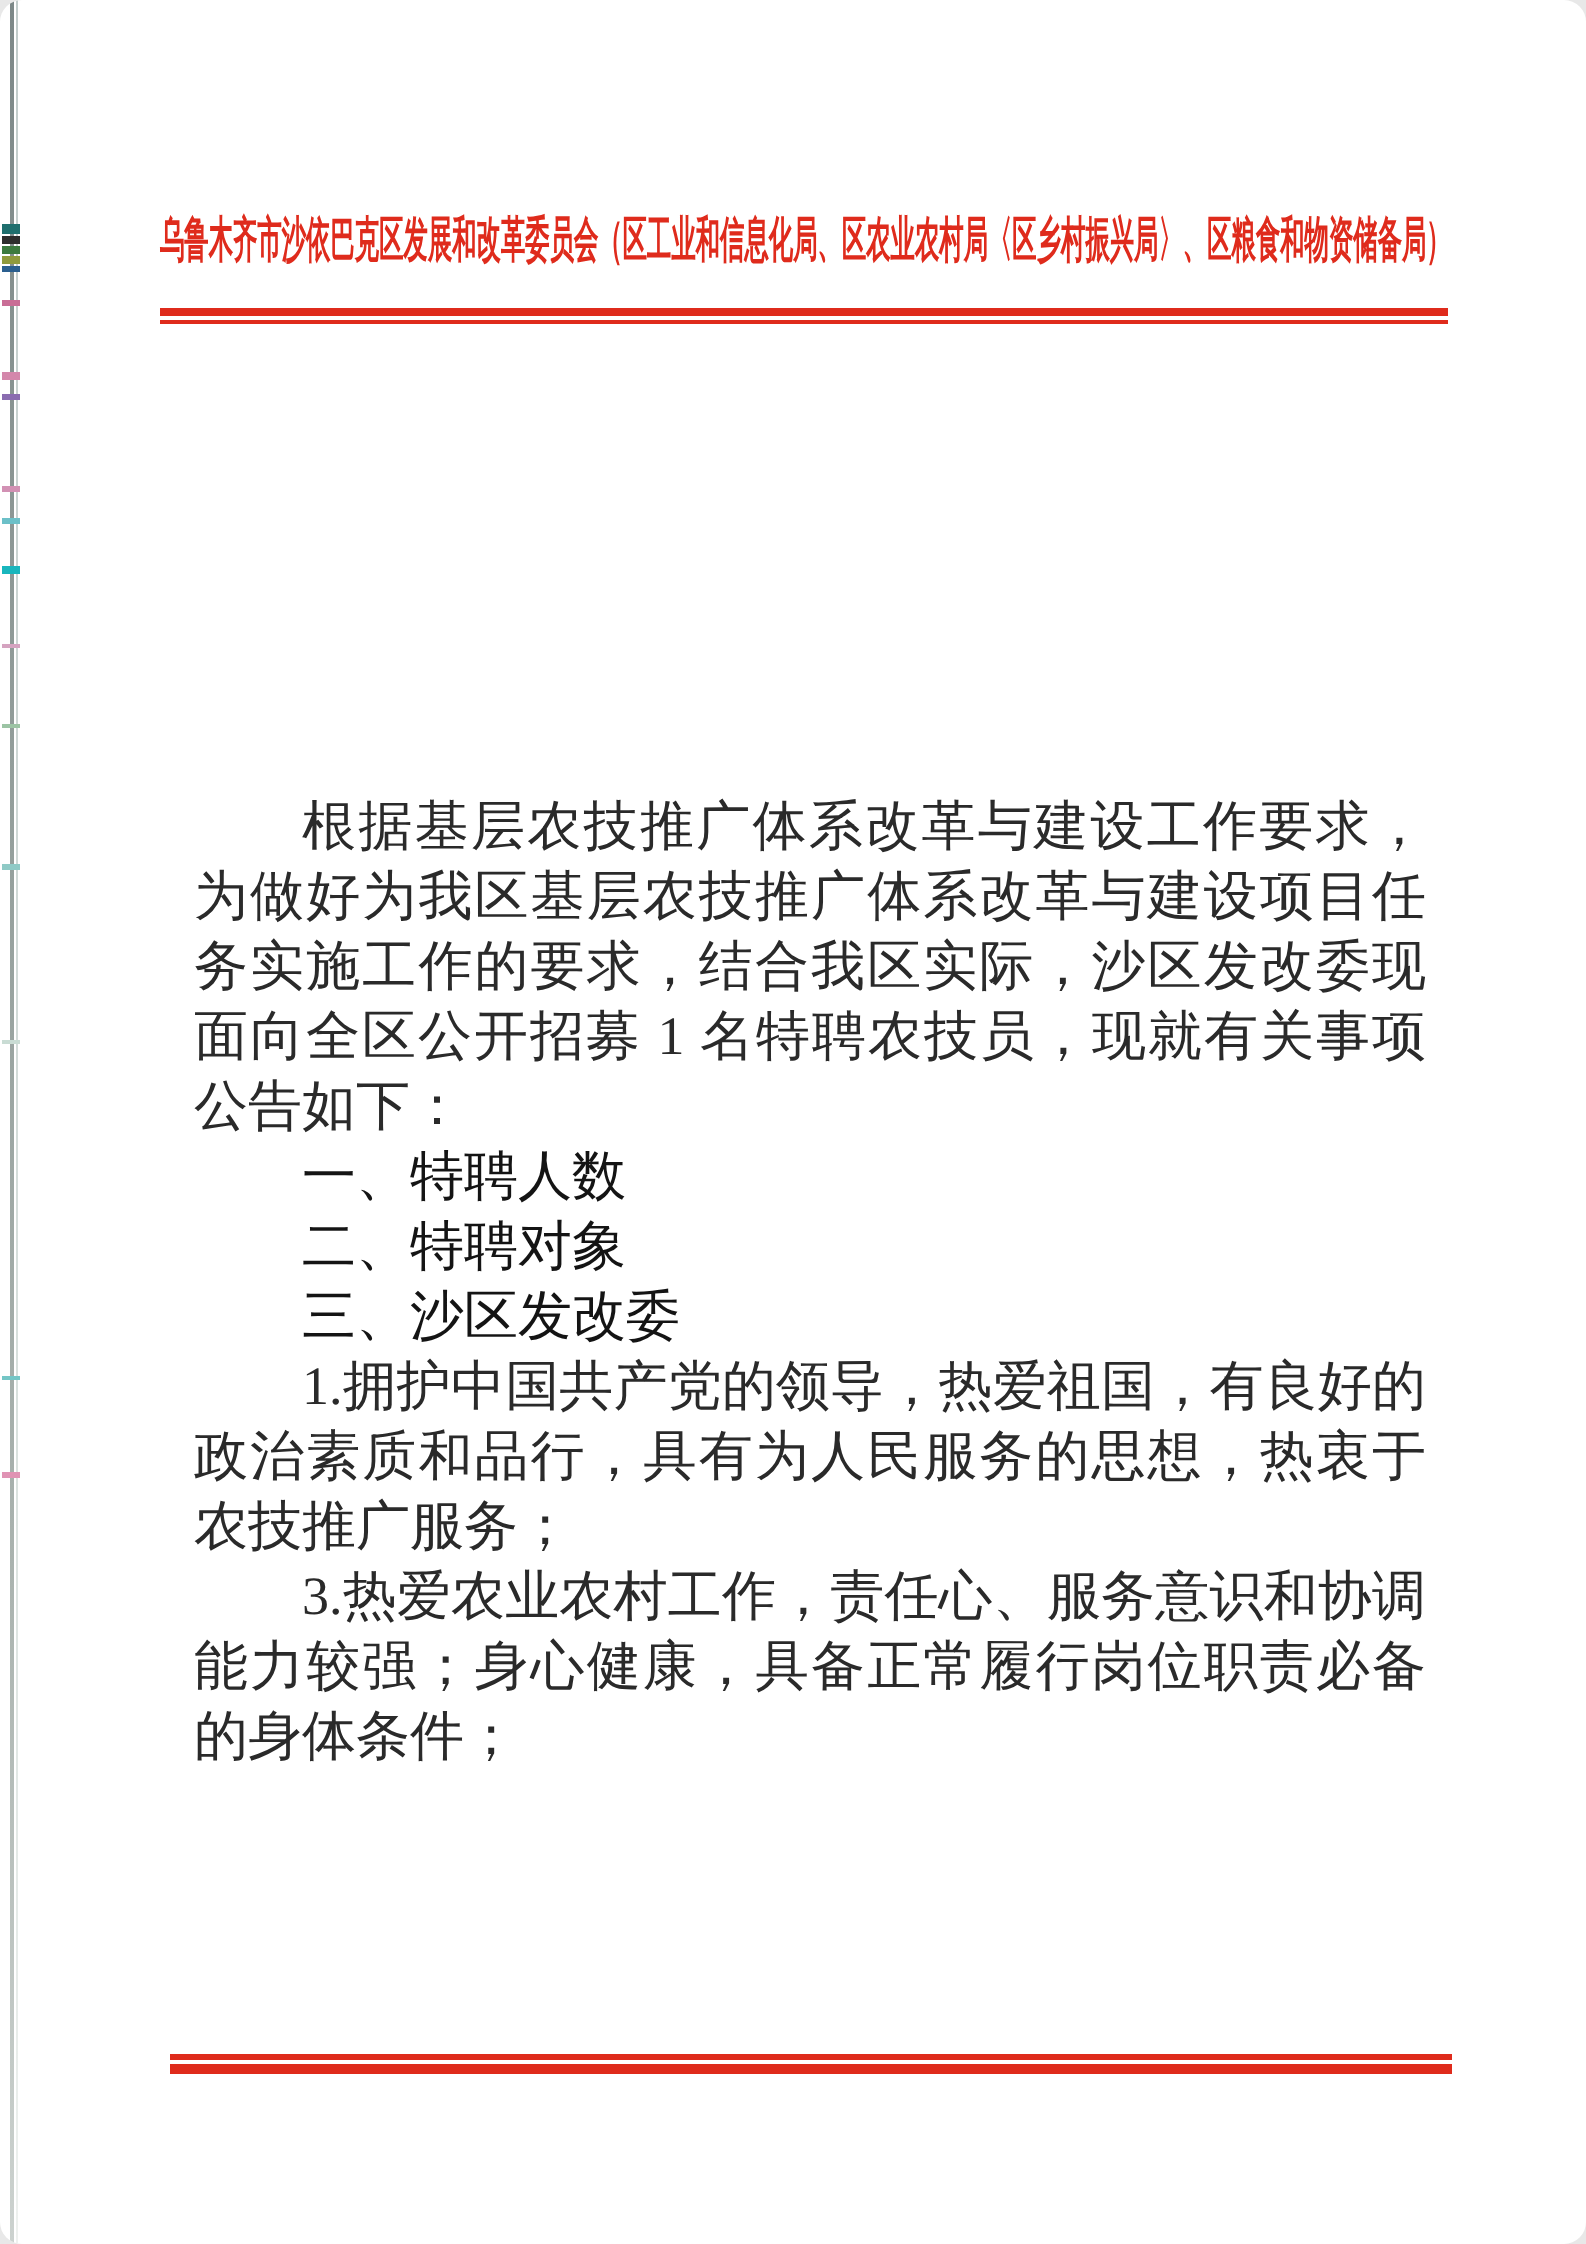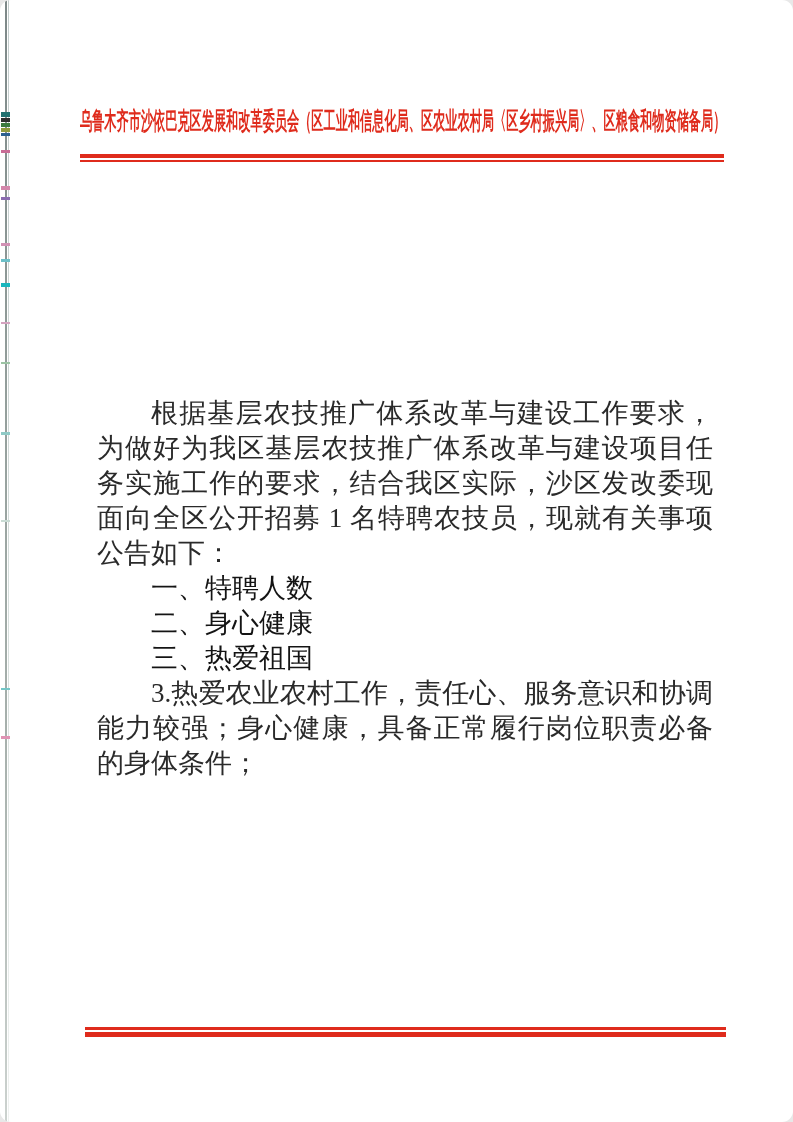--- a/index.html
+++ b/index.html
@@ -111,21 +111,22 @@
   <div class="hr-thick header-rule-a"></div>
   <div class="hr-thin  header-rule-b"></div>
 
   <div class="doc-title">
   </div>
 
   <div class="body-text">
 
   <p class="paragraph">根据基层农技推广体系改革与建设工作要求，为做好为我区基层农技推广体系改革与建设项目任务实施工作的要求，结合我区实际，沙区发改委现面向全区公开招募 1 名特聘农技员，现就有关事项公告如下：</p>
       <p class="heading">一、特聘人数</p>
-      <p class="heading">二、身心健康</p>
-      <p class="heading">三、热爱祖国</p>
+      <p class="heading">二、特聘对象</p>
+      <p class="heading">三、沙区发改委</p>
+      <p class="paragraph">1.拥护中国共产党的领导，热爱祖国，有良好的政治素质和品行，具有为人民服务的思想，热衷于农技推广服务；</p>
       <p class="paragraph">3.热爱农业农村工作，责任心、服务意识和协调能力较强；身心健康，具备正常履行岗位职责必备的身体条件；</p>
     </div>
 
   <div class="hr-thin  footer-rule-a"></div>
   <div class="hr-thick footer-rule-b"></div>
 
 </div>
 
 </body></html>

